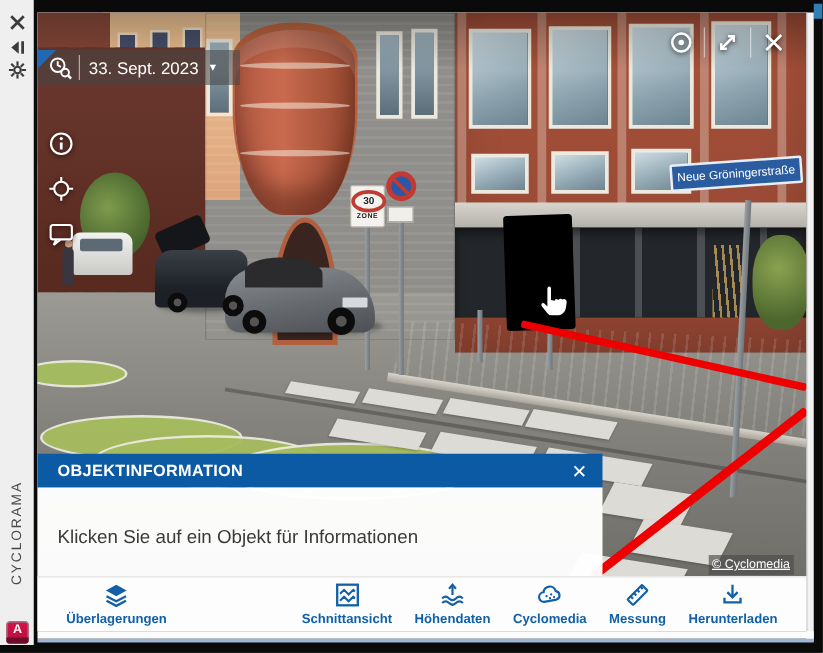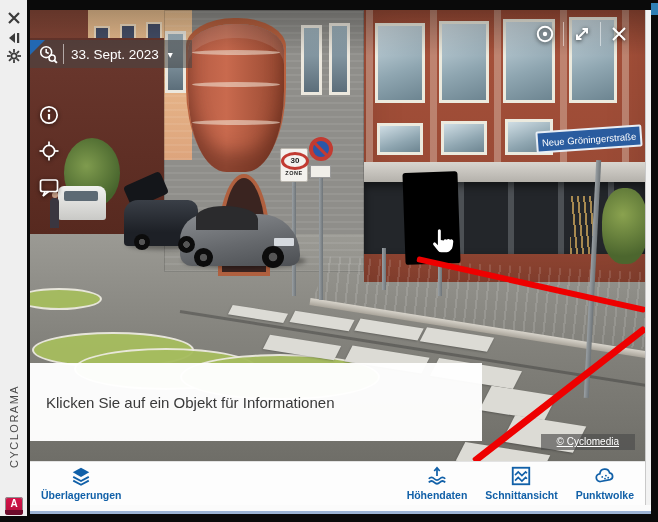--- a/index.html
+++ b/index.html
@@ -114,37 +114,37 @@
   .date-bar .sep { width:1px; height:20px; background:rgba(255,255,255,.55); margin:0 7px 0 5px; }
   .date-bar .lbl { font-size:13.5px; }
   .date-bar .caret { margin-left:9px; font-size:10px; }
   .ico { display:flex; align-items:center; justify-content:center; }
   .stack-ico { position:absolute; left:8px; width:22px; height:22px; z-index:12; cursor:pointer;
      filter:drop-shadow(0 1px 2px rgba(0,0,0,.7)); }
   .tr-icons { position:absolute; right:8px; top:10px; height:28px; z-index:12; display:flex; align-items:center; gap:0; }
   .tr-btn { width:36px; height:26px; display:flex; align-items:center; justify-content:center; cursor:pointer;
      filter:drop-shadow(0 1px 2px rgba(0,0,0,.7)); color:#fff; }
   .tr-sep { width:1px; height:24px; background:rgba(255,255,255,.5); }
-  .attribution { right:10px; top:424px; z-index:12; background:rgba(75,75,75,.65); color:#fff;
-     font-size:10px; padding:2px 16px 3px; }
+  .attribution { right:10px; top:434px; z-index:12; background:rgba(75,75,75,.65); color:#fff;
+     font-size:10px; padding:2px 3px 3px; }
   .attribution u { text-decoration:underline; }
 
   
   .obj-panel { left:0; top:353px; width:452px; z-index:14; }
   .obj-head { height:27px; background:#0c5aa4; color:#fff; display:flex; align-items:center; padding:0 12px 0 16px;
      font-size:13px; font-weight:bold; letter-spacing:.3px; }
   .obj-close { margin-left:auto; font-size:15px; font-weight:normal; cursor:pointer; }
   .obj-body { height:78px; background:rgba(255,255,255,.97); color:#3a3a3a; font-size:15px;
      display:flex; align-items:center; padding:0 16px; }
 
   .cursor-ptr { left:398px; top:216px; width:30px; height:34px; z-index:20; pointer-events:none; }
 
   
   .toolbar { position:absolute; left:0; top:451px; width:615px; height:44px; background:#fdfdfd;
-     border-top:1px solid #e3e3e3; display:flex; align-items:stretch; padding:0 2px; z-index:15; }
+     border-top:1px solid #e3e3e3; display:flex; align-items:stretch; padding:0 14px; z-index:15; }
   .tb-btn { display:flex; flex-direction:column; align-items:center; justify-content:center; gap:2px;
      padding:2px 9px 3px; cursor:pointer; color:#1160a8; }
   .tb-btn .lb { font-size:10.5px; font-weight:bold; white-space:nowrap; }
   .tb-btn.selected { background:#a4c3e1; }
   .tb-spacer { flex:1; }
   svg { display:block; }
 </style>
 </head>
 <body>
 
@@ -351,20 +351,24 @@
               <path d="M3 3 L15 15 M15 3 L3 15"></path>
             </svg>
         </div>
       </div>
 
       <div class="px attribution">
         <u>© Cyclomedia</u>
       </div>
 
       <div class="px obj-panel">
+        <div class="obj-head">
+          <span>OBJEKTINFORMATION</span>
+          <span class="obj-close">✕</span>
+        </div>
         <div class="obj-body">
           <span>Klicken Sie auf ein Objekt für Informationen</span>
         </div>
       </div>
 
       <div class="px cursor-ptr">
         <svg width="30" height="34" viewBox="0 0 24 28">
           <path d="M9 2 C10.1 2 10.9 2.9 10.9 4 V11 l1.3 .2 c.3-.7 1-1.1 1.8-.9 l1 .3 c.4-.6 1.1-.8 1.9-.5 l1 .4 c.5-.3 1.1-.4 1.8-.1 1 .4 1.5 1.2 1.5 2.3 0 0-.3 4.3-1.2 6.3 C18.4 21.3 17 22.3 15 22.3 h-4.4 c-1.3 0-2.4-.5-3.2-1.5 L3.6 16 c-.7-.9-.6-2.1 .3-2.8 .7-.6 1.7-.5 2.4 .1 l.8 .8 V4 C7.1 2.9 7.9 2 9 2 Z" fill="#fff" stroke="#000" stroke-width="1.4"></path>
         </svg>
       </div>
@@ -375,52 +379,76 @@
         <span class="ico">
           <svg width="24" height="22" viewBox="0 0 24 24" fill="none" stroke="#1160a8" stroke-width="2">
             <path d="M3 8 L12 3 L21 8 L12 13 Z" fill="#1160a8" stroke="none"></path>
             <path d="M3.5 13 L12 17.5 L20.5 13"></path>
             <path d="M3.5 17 L12 21.5 L20.5 17"></path>
           </svg>
         </span>
         <span class="lb">Überlagerungen</span>
       </div>
       <div class="tb-spacer"></div>
+      <div class="tb-btn">
+        <span class="ico">
+          <svg width="22" height="22" viewBox="0 0 24 24" fill="none" stroke="#1160a8" stroke-width="2">
+            <rect x="3" y="3" width="18" height="18"></rect>
+            <path d="M5.5 11 l3.5-3.5 4 4 4-4 1.5 1.5" stroke-width="1.8"></path>
+            <path d="M5.5 17 l3.5-3.5 4 4 4-4 1.5 1.5" stroke-width="1.8"></path>
+          </svg>
+        </span>
+        <span class="lb">Schnittansicht</span>
+      </div>
       <div class="tb-btn">
         <span class="ico">
           <svg width="22" height="22" viewBox="0 0 24 24" fill="none" stroke="#1160a8" stroke-width="1.9">
             <path d="M3 15 q3 -3 6 0 t6 0 t6 0"></path>
             <path d="M3 19 q3 -3 6 0 t6 0 t6 0"></path>
             <line x1="12" y1="12" x2="12" y2="3.5"></line>
               <path d="M9 6.5 L12 3 L15 6.5"></path>
           </svg>
         </span>
         <span class="lb">Höhendaten</span>
-      </div>
-      <div class="tb-btn">
-        <span class="ico">
-          <svg width="22" height="22" viewBox="0 0 24 24" fill="none" stroke="#1160a8" stroke-width="2">
-            <rect x="3" y="3" width="18" height="18"></rect>
-            <path d="M5.5 11 l3.5-3.5 4 4 4-4 1.5 1.5" stroke-width="1.8"></path>
-            <path d="M5.5 17 l3.5-3.5 4 4 4-4 1.5 1.5" stroke-width="1.8"></path>
-          </svg>
-        </span>
-        <span class="lb">Schnittansicht</span>
       </div>
       <div class="tb-btn">
         <span class="ico">
           <svg width="24" height="22" viewBox="0 0 24 24" fill="none" stroke="#1160a8" stroke-width="1.9">
             <path d="M7 18 a4.2 4.2 0 0 1 -.6 -8.4 A5.4 5.4 0 0 1 17 8.6 a3.8 3.8 0 0 1 .6 7.4 Z"></path>
             <circle cx="9" cy="13" r="1" fill="#1160a8" stroke="none"></circle>
               <circle cx="13" cy="11.5" r="1" fill="#1160a8" stroke="none"></circle>
             <circle cx="12" cy="14.8" r="1" fill="#1160a8" stroke="none"></circle>
               <circle cx="15.5" cy="13.8" r="1" fill="#1160a8" stroke="none"></circle>
           </svg>
         </span>
-        <span class="lb">Punktwolke</span>
+        <span class="lb">Cyclomedia</span>
+      </div>
+      <div class="tb-btn">
+        <span class="ico">
+          <svg width="22" height="22" viewBox="0 0 24 24" fill="none" stroke="#1160a8" stroke-width="1.9">
+            <g transform="rotate(-45 12 12)">
+              <rect x="3" y="8.5" width="18" height="7" rx="1"></rect>
+              <line x1="7" y1="8.5" x2="7" y2="11.5"></line>
+                <line x1="11" y1="8.5" x2="11" y2="11.5"></line>
+              <line x1="15" y1="8.5" x2="15" y2="11.5"></line>
+                <line x1="19" y1="8.5" x2="19" y2="11.5"></line>
+            </g>
+          </svg>
+        </span>
+        <span class="lb">Messung</span>
+      </div>
+      <div class="tb-btn">
+        <span class="ico">
+          <svg width="22" height="22" viewBox="0 0 24 24" fill="none" stroke="#1160a8" stroke-width="2">
+            <line x1="12" y1="3" x2="12" y2="13"></line>
+              <path d="M7.5 9.5 L12 14 L16.5 9.5"></path>
+            <path d="M5 14.5 V18.5 H19 V14.5"></path>
+          </svg>
+        </span>
+        <span class="lb">Herunterladen</span>
       </div>
     </div>
   </div>
 
   <div class="px right-strip"></div>
   <div class="px bottom-strip"></div>
   <div class="px bottom-blue"></div>
   <div class="px corner-accent"></div>
 </div>
 

